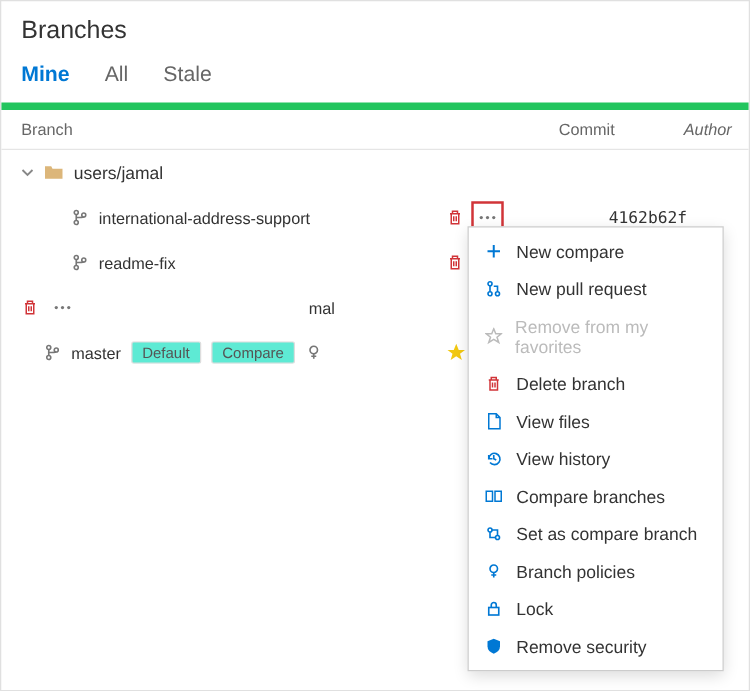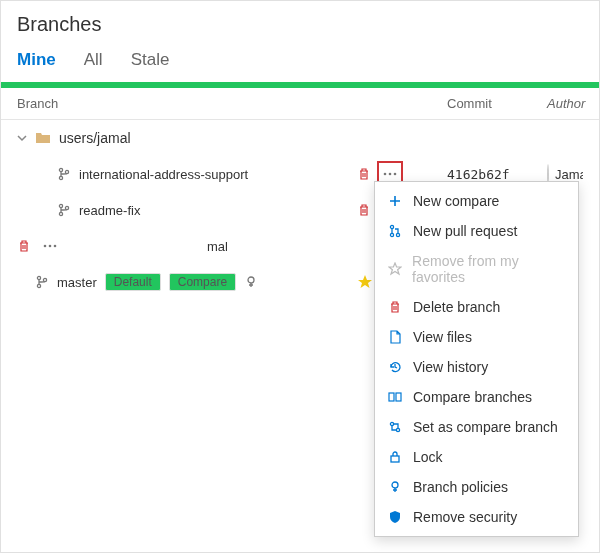--- a/index.html
+++ b/index.html
@@ -52,20 +52,21 @@
     flex: 0 0 90px;
     display: flex;
     align-items: center;
     gap: 6px;
   }
   .commit-cell {
     flex: 0 0 100px;
     font-family: Consolas, monospace;
     font-size: 13px;
     color: #333;
+    margin-left: 40px;
   }
   .author-cell {
     flex: 1;
     display: flex;
     align-items: center;
     gap: 6px;
     overflow: hidden;
     white-space: nowrap;
   }
   .chevron {
@@ -85,21 +86,21 @@
     color: #777; cursor: pointer;
   }
   .row.highlight .more-btn {
     border: 2px solid #d13438;
   }
   .folder-label { color: #333; font-size: 14px; }
   .branch-label { color: #333; font-size: 13px; }
   .indent-1 { padding-left: 0px; }
   .indent-2 { padding-left: 22px; }
   .badge {
-    background: #22c55e;
+    background: #5eead4;
     border: 1px solid #ddd;
     padding: 1px 8px;
     font-size: 12px;
     color: #555;
     border-radius: 2px;
   }
   .avatar {
     width: 20px; height: 20px; border-radius: 50%;
     background: radial-gradient(circle at 35% 35%, #ffe0b2 0 35%, #4fc3f7 36% 100%);
     border: 1px solid #ccc;
@@ -360,37 +361,37 @@
       <svg width="14" height="14" viewBox="0 0 14 14">
           <circle cx="4" cy="4" r="1.6" fill="none" stroke="#0078d4" stroke-width="1.3"></circle>
           <circle cx="10" cy="10" r="1.6" fill="none" stroke="#0078d4" stroke-width="1.3"></circle>
           <path d="M4 5.6 L4 10 L8.4 10 M10 8.4 L10 4 L5.6 4" fill="none" stroke="#0078d4" stroke-width="1.3"></path>
         </svg>
     </span>
     <span>Set as compare branch</span>
   </div>
   <div class="menu-item">
     <span class="menu-icon" style="color:#0078d4">
+      <svg width="14" height="14" viewBox="0 0 14 14">
+          <circle cx="7" cy="5" r="3" fill="none" stroke="#0078d4" stroke-width="1.3"></circle>
+          <path d="M7 8 L7 12 M5 10 L9 10" stroke="#0078d4" stroke-width="1.3"></path>
+        </svg>
+    </span>
+    <span>Branch policies</span>
+  </div>
+  <div class="menu-item">
+    <span class="menu-icon" style="color:#0078d4">
       <svg width="12" height="14" viewBox="0 0 12 14">
           <rect x="2" y="6" width="8" height="6" fill="none" stroke="#0078d4" stroke-width="1.3"></rect>
           <path d="M4 6 L4 4 A2 2 0 0 1 8 4 L8 6" fill="none" stroke="#0078d4" stroke-width="1.3"></path>
         </svg>
     </span>
     <span>Lock</span>
   </div>
   <div class="menu-item">
-    <span class="menu-icon" style="color:#0078d4">
-      <svg width="14" height="14" viewBox="0 0 14 14">
-          <circle cx="7" cy="5" r="3" fill="none" stroke="#0078d4" stroke-width="1.3"></circle>
-          <path d="M7 8 L7 12 M5 10 L9 10" stroke="#0078d4" stroke-width="1.3"></path>
-        </svg>
-    </span>
-    <span>Branch policies</span>
-  </div>
-  <div class="menu-item">
     <span class="menu-icon branch-security-icon">
       <svg width="12" height="14" viewBox="0 0 12 14">
           <path d="M6 1 L11 3 L11 7 Q11 11 6 13 Q1 11 1 7 L1 3 Z" fill="#0078d4"></path>
         </svg>
     </span>
     <span>Remove security</span>
   </div>
 </div>
 
 </body></html>

